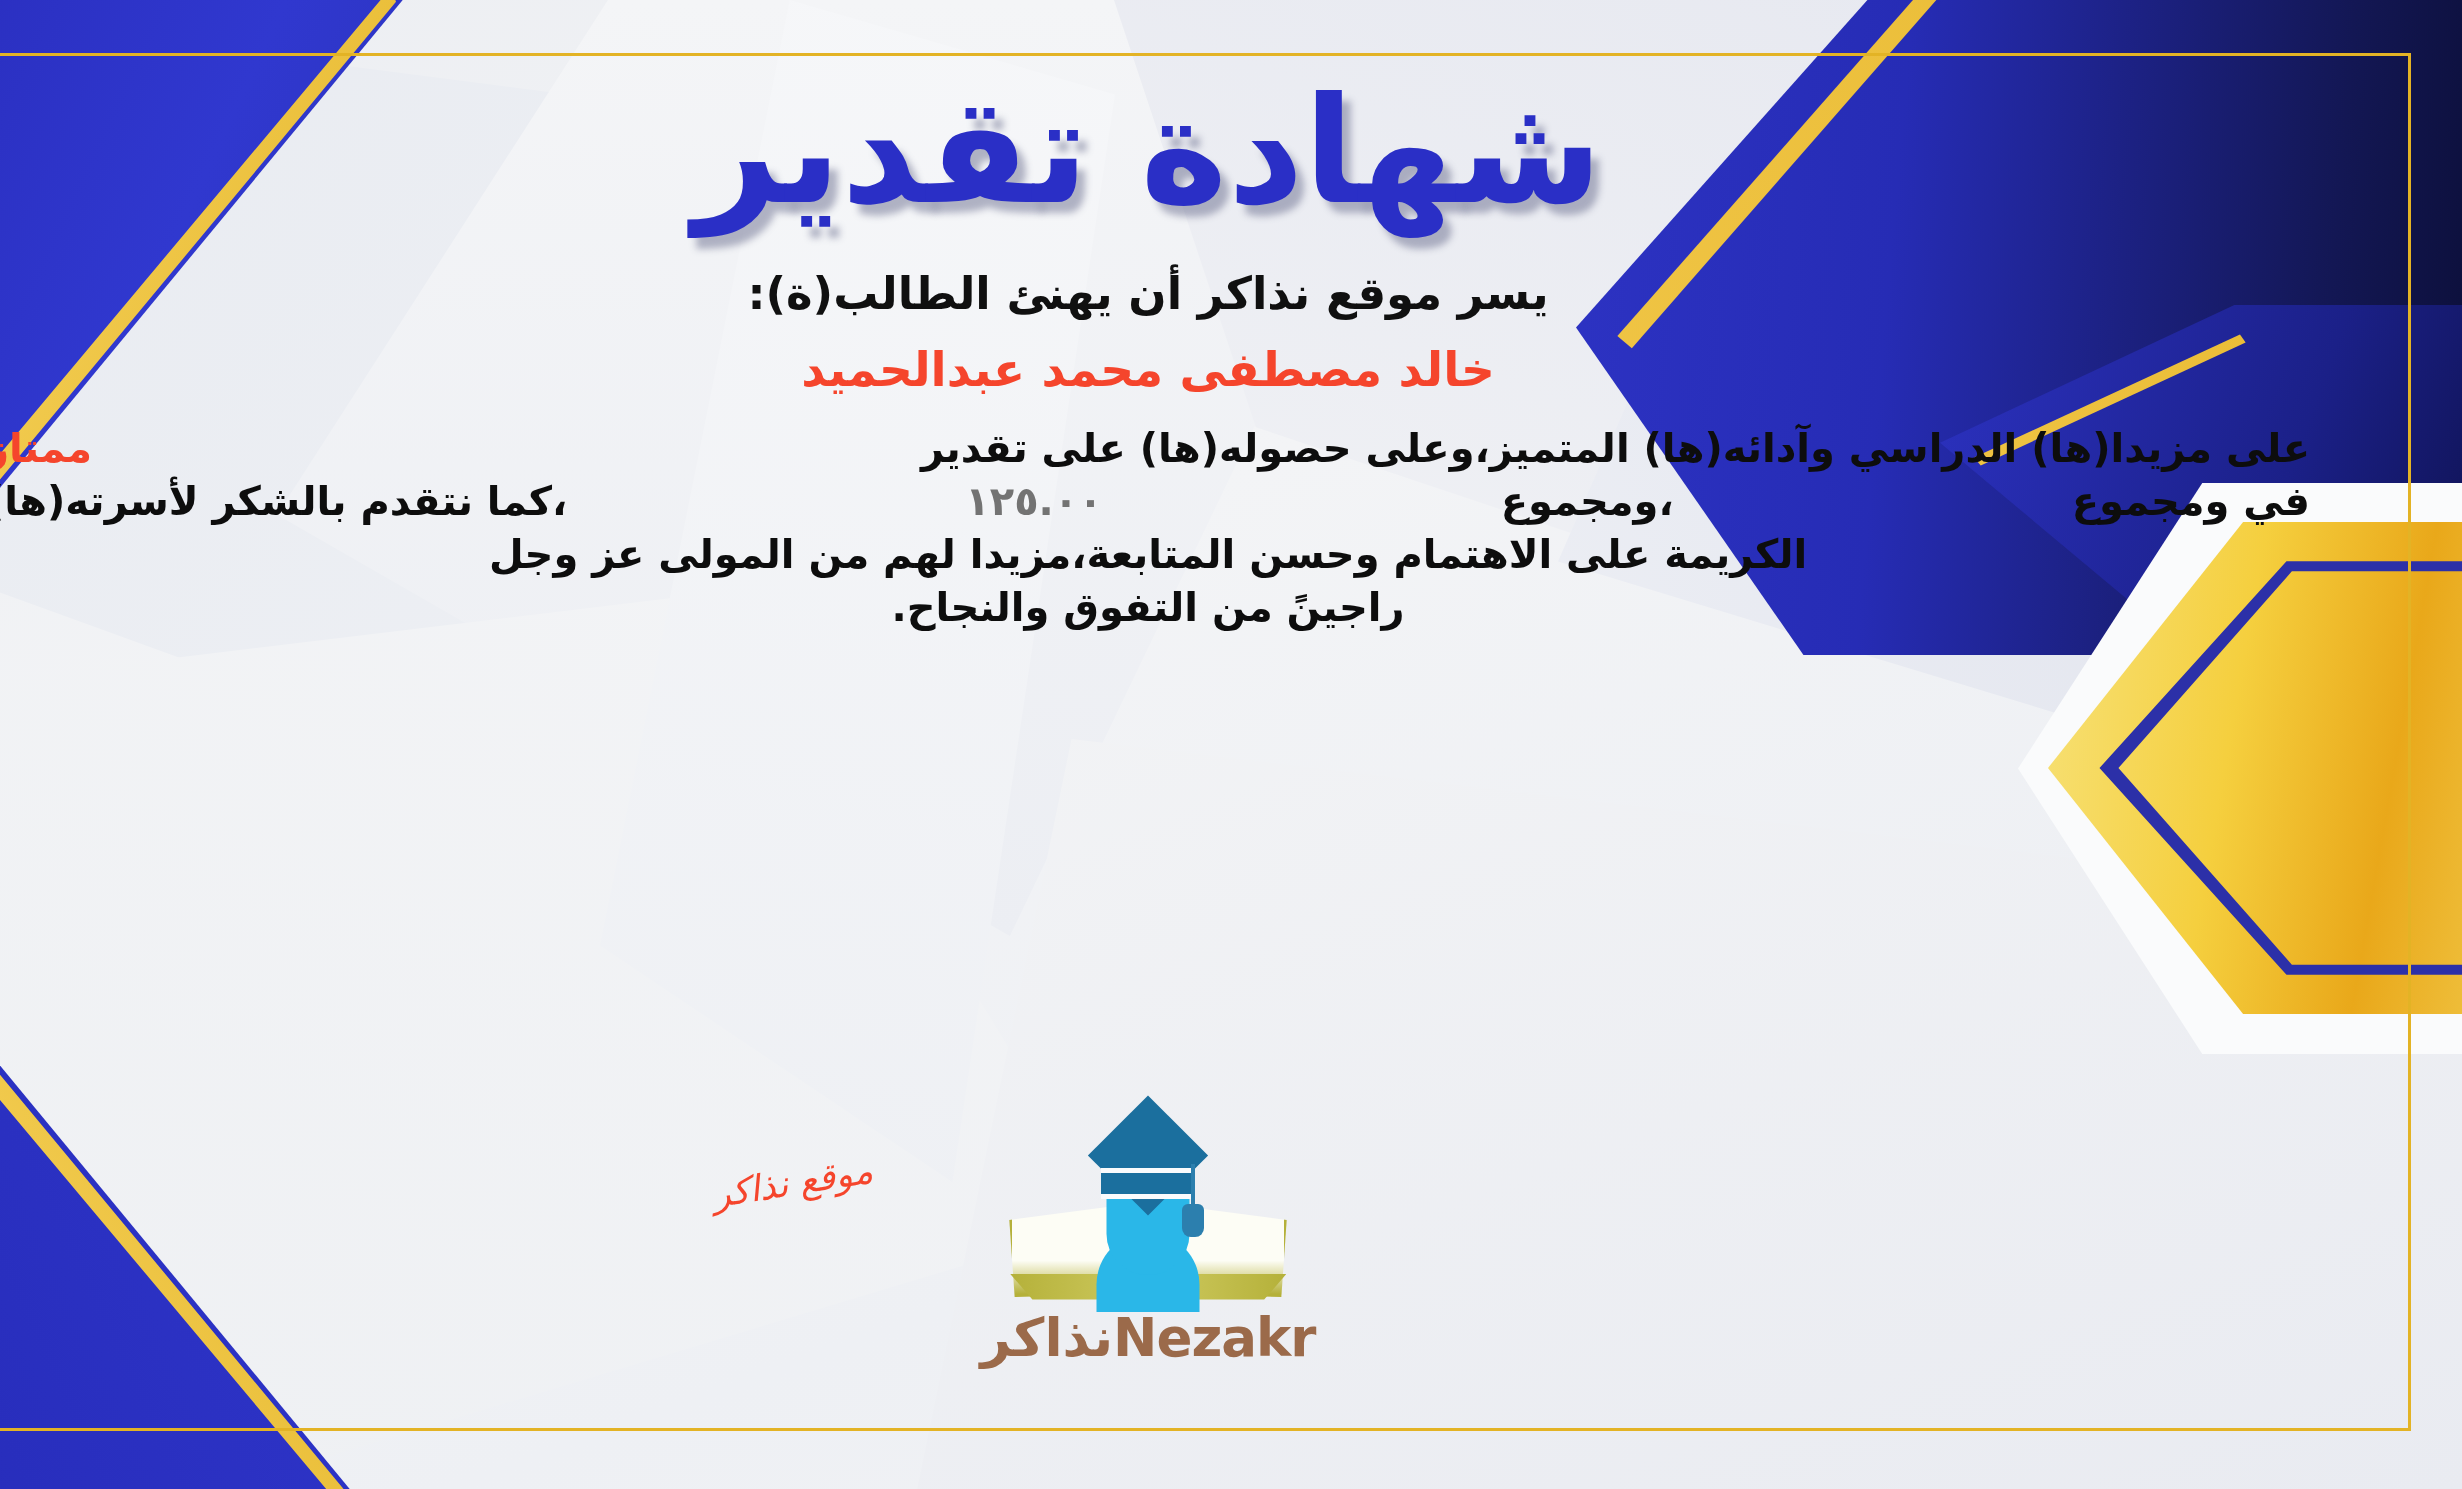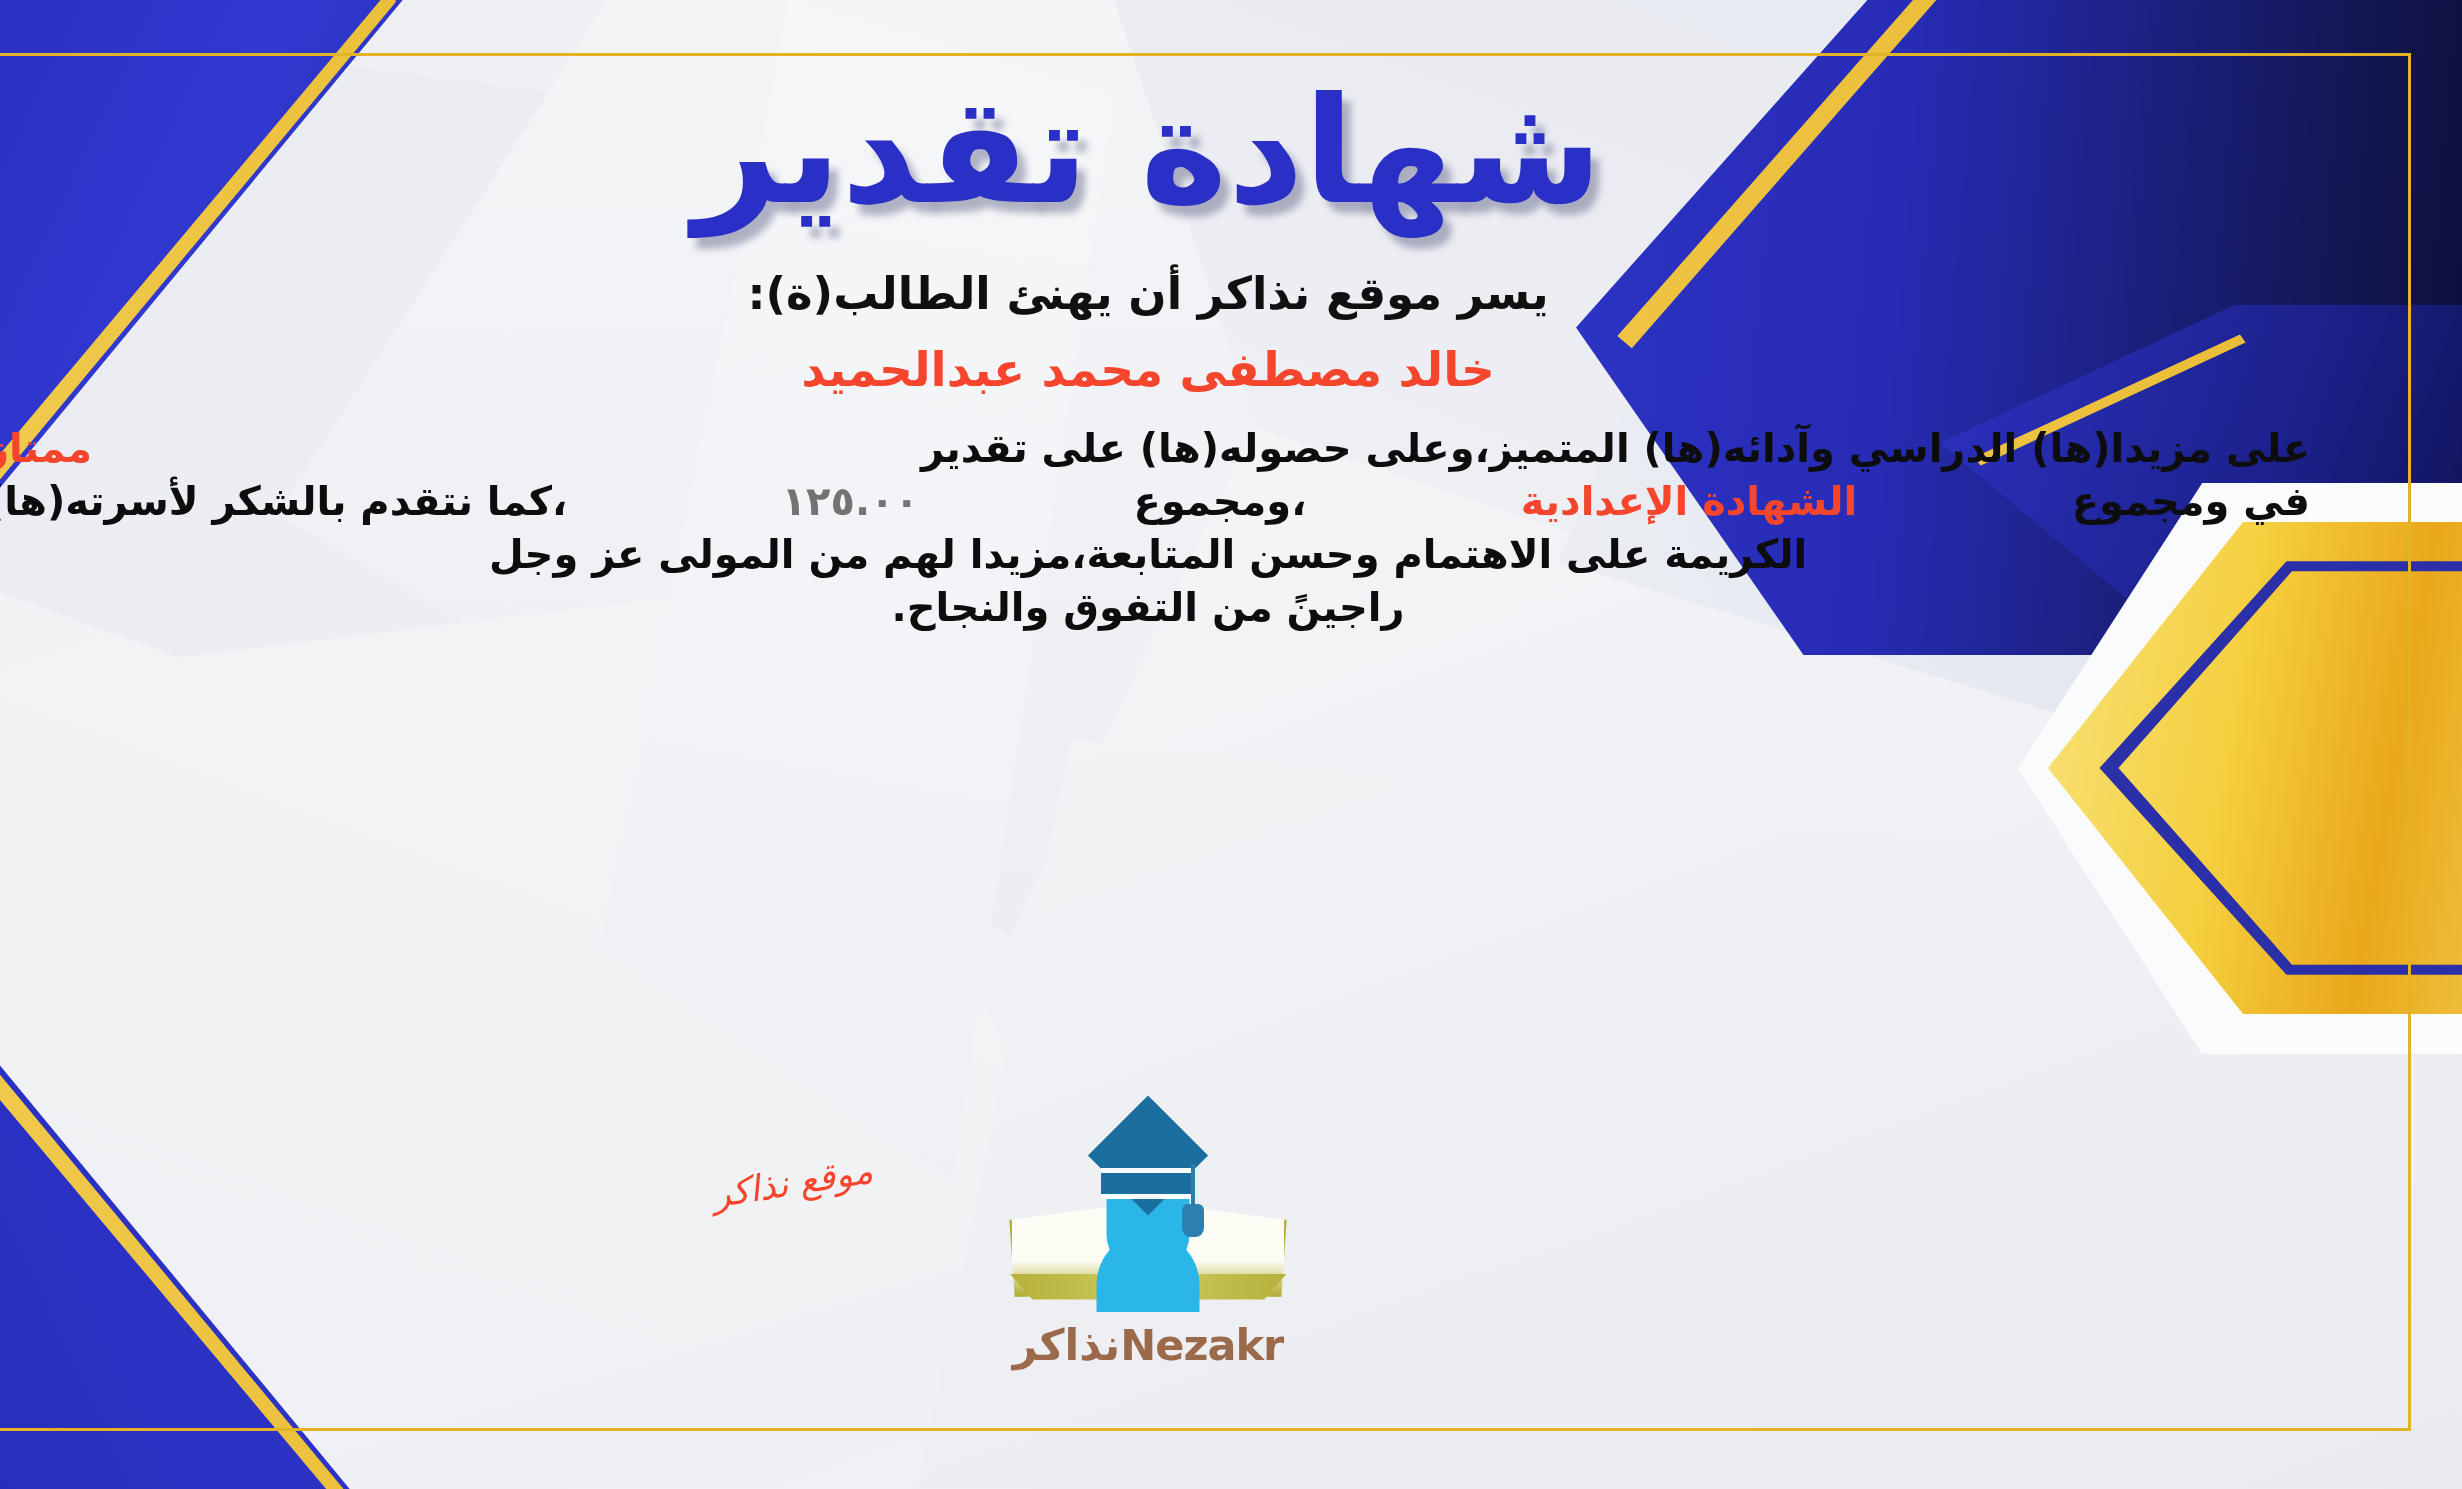--- a/index.html
+++ b/index.html
@@ -328,22 +328,22 @@
   .book-r { right: 13.8px; clip-path: polygon(4% 0, 100% 18%, 96% 100%, 0 96%); }
   .book-base {
     position: absolute;
     left: 14.8px; top: 163px;
     width: 276px; height: 25.6px;
     background: linear-gradient(90deg,#b5b13a,#cfcb61,#b5b13a);
     clip-path: polygon(0 0, 100% 0, 92% 100%, 8% 100%);
     border-radius: 0 0 14.8px 14.8px;
   }
   .logo-text {
-    margin-top: 17px;
-    font-size: 43px;
+    margin-top: 4px;
+    font-size: 53px;
     font-weight: 700;
     color: #9b6a4a;
     letter-spacing: -1px;
     direction: rtl;
   }
 </style>
 </head>
 <body>
 
 <div id="cert">
@@ -390,21 +390,20 @@
 
     <div class="body-block">
 
       <div class="body-line line-1">
         <span>على مزيدا(ها) الدراسي وآدائه(ها) المتميز،وعلى حصوله(ها) على تقدير</span>
         <span class="hl">ممتاز</span>
       </div>
 
       <div class="body-line line-2">
         <span>في ومجموع</span>
-        <span class="hl">الشهادة الإعدادية</span>
         <span>،ومجموع</span>
         <span class="num">١٢٥.٠٠</span>
         <span>،كما نتقدم بالشكر لأسرته(ها)</span>
       </div>
 
       <div class="body-line line-3">
         <span>الكريمة على الاهتمام وحسن المتابعة،مزيدا لهم من المولى عز وجل</span>
       </div>
 
       <div class="body-line line-4">

